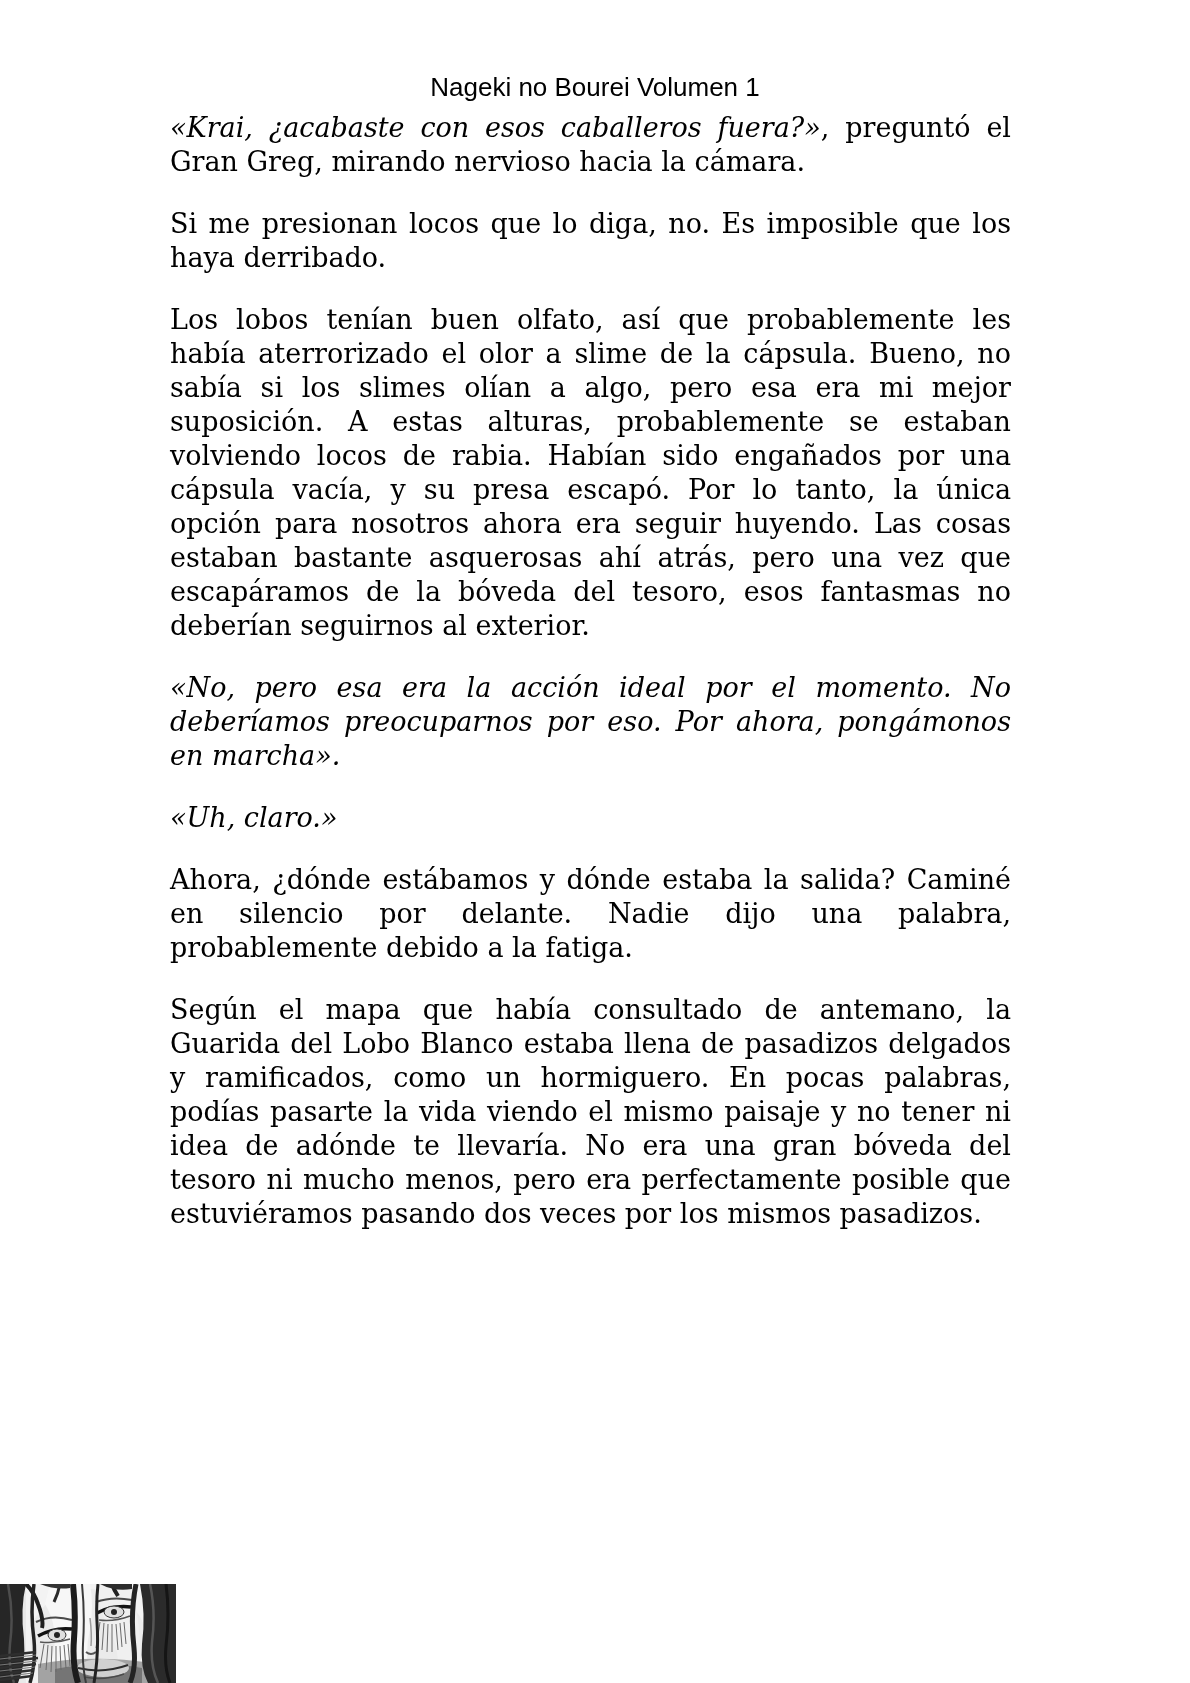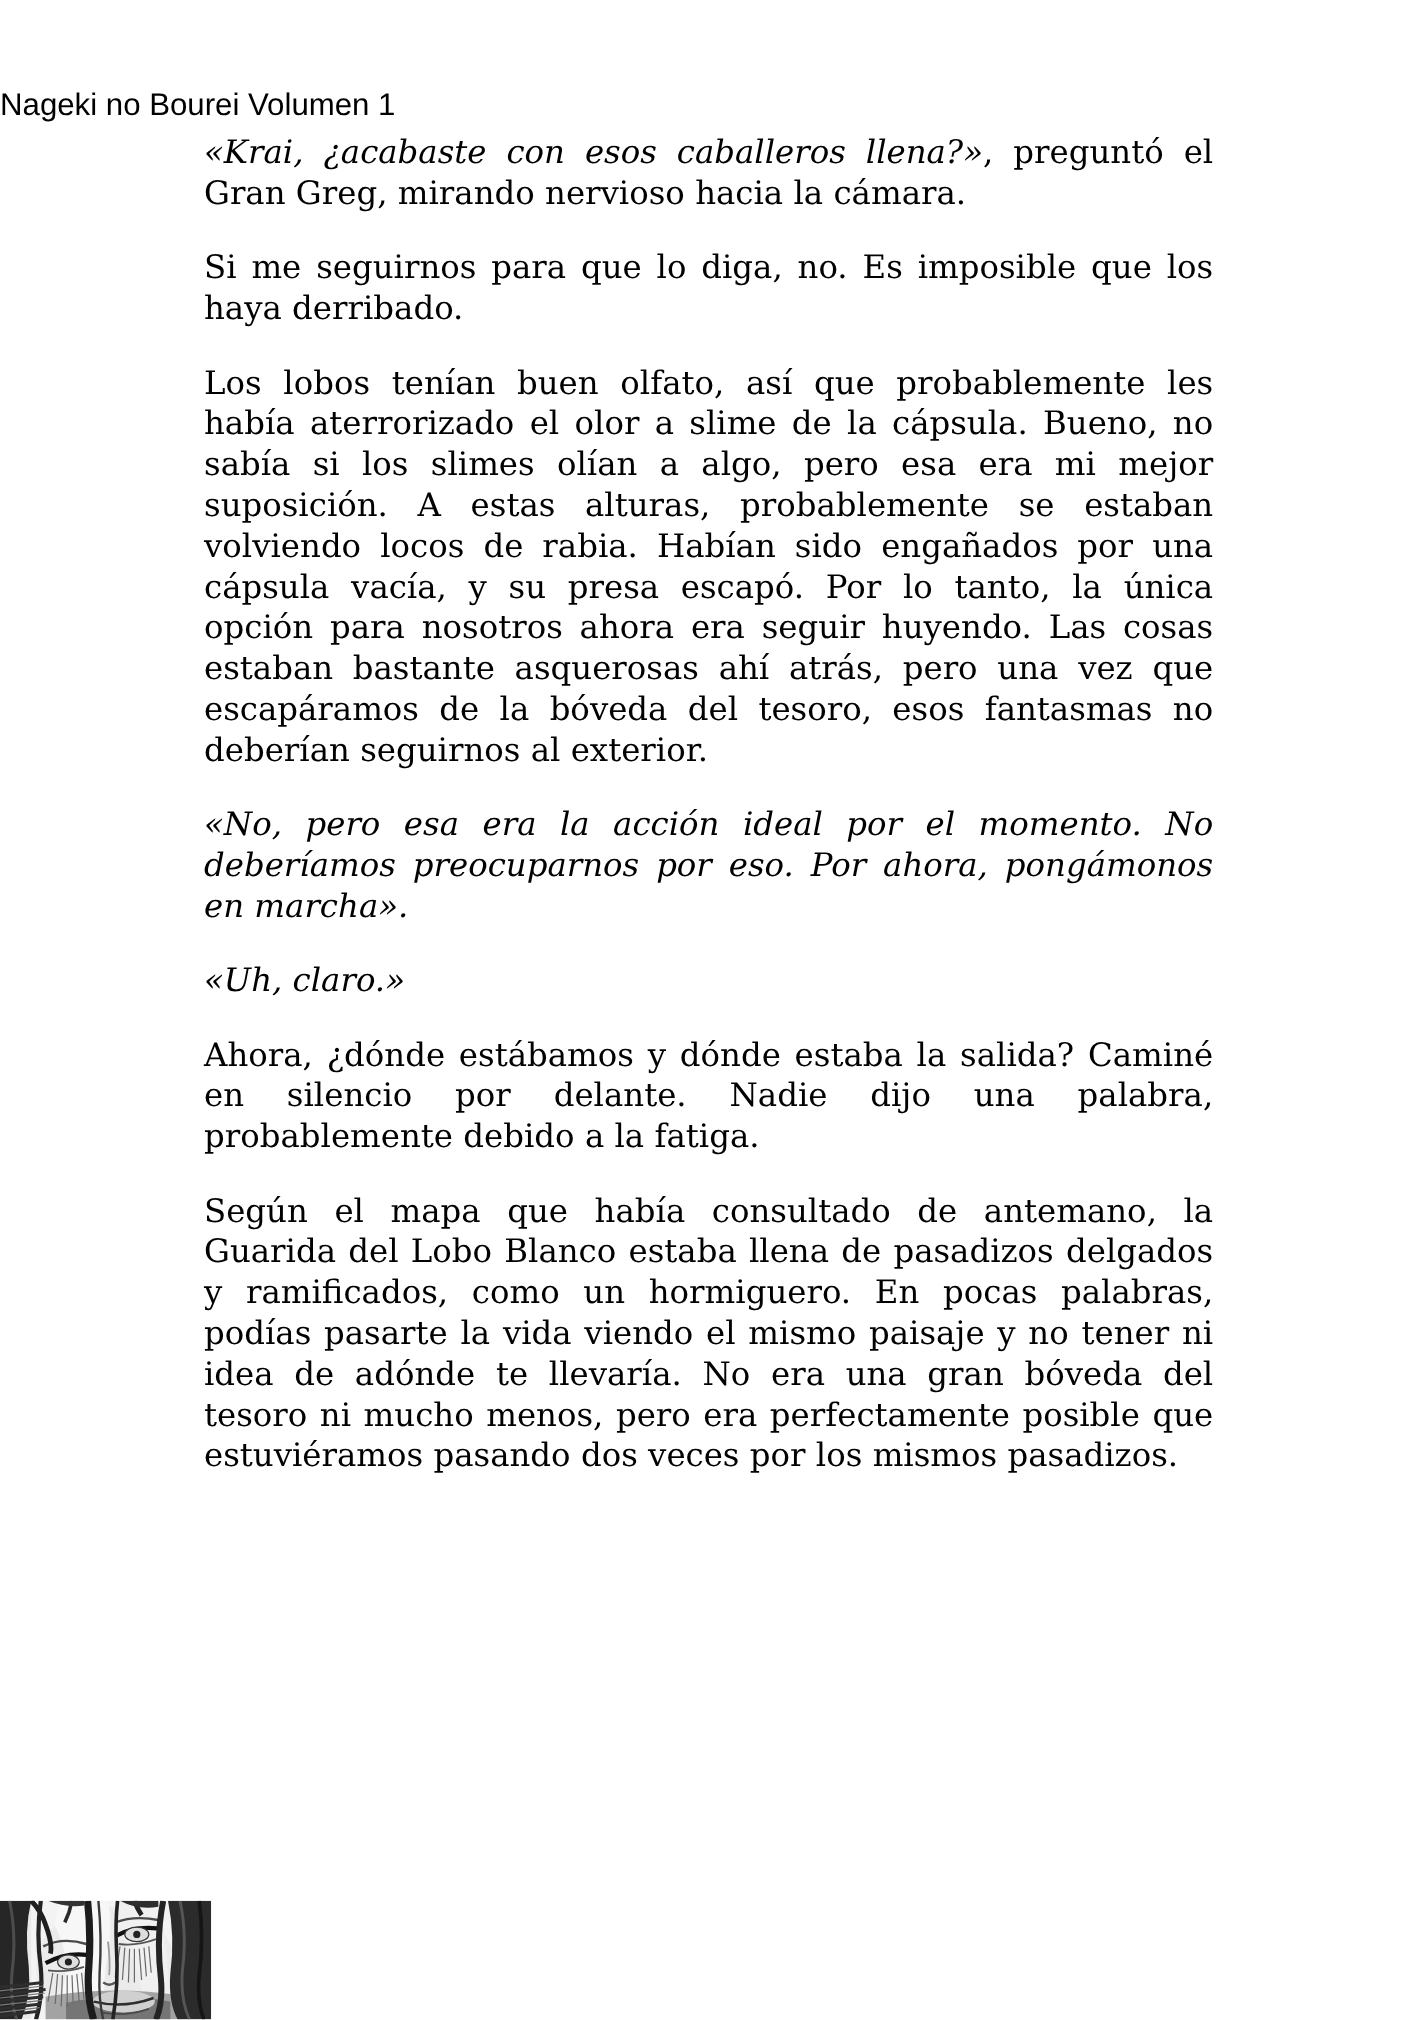--- a/index.html
+++ b/index.html
@@ -8,20 +8,21 @@
     background: #ffffff;
   }
   body {
     width: 1190px;
     height: 1683px;
     position: relative;
     overflow: hidden;
   }
   .doc-header {
     padding-top: 72px;
+    text-align: center;
     font-family: "Liberation Sans", sans-serif;
     font-size: 26px;
     line-height: 31px;
     color: #000000;
   }
   .doc-body {
     margin: 8px 0 0 170px;
     width: 841px;
   }
   .doc-body p {
@@ -45,22 +46,22 @@
   .footer-art svg { display: block; width: 100%; height: 100%; }
 </style>
 </head>
 <body>
 
 <div class="doc-header">
   <div>Nageki no Bourei Volumen 1</div>
 </div>
 
 <div class="doc-body">
-  <p><span class="italic">«Krai, ¿acabaste con esos caballeros llena?»</span><span>, preguntó el Gran Greg, mirando nervioso hacia la cámara.</span></p>
-  <p>Si me seguirnos para que lo diga, no. Es imposible que los haya derribado.</p>
+  <p><span class="italic">«Krai, ¿acabaste con esos caballeros fuera?»</span><span>, preguntó el Gran Greg, mirando nervioso hacia la cámara.</span></p>
+  <p>Si me presionan locos que lo diga, no. Es imposible que los haya derribado.</p>
   <p>Los lobos tenían buen olfato, así que probablemente les había aterrorizado el olor a slime de la cápsula. Bueno, no sabía si los slimes olían a algo, pero esa era mi mejor suposición. A estas alturas, probablemente se estaban volviendo locos de rabia. Habían sido engañados por una cápsula vacía, y su presa escapó. Por lo tanto, la única opción para nosotros ahora era seguir huyendo. Las cosas estaban bastante asquerosas ahí atrás, pero una vez que escapáramos de la bóveda del tesoro, esos fantasmas no deberían seguirnos al exterior.</p>
   <p class="italic">«No, pero esa era la acción ideal por el momento. No deberíamos preocuparnos por eso. Por ahora, pongámonos en marcha».</p>
   <p class="italic">«Uh, claro.»</p>
   <p>Ahora, ¿dónde estábamos y dónde estaba la salida? Caminé en silencio por delante. Nadie dijo una palabra, probablemente debido a la fatiga.</p>
   <p>Según el mapa que había consultado de antemano, la Guarida del Lobo Blanco estaba llena de pasadizos delgados y ramificados, como un hormiguero. En pocas palabras, podías pasarte la vida viendo el mismo paisaje y no tener ni idea de adónde te llevaría. No era una gran bóveda del tesoro ni mucho menos, pero era perfectamente posible que estuviéramos pasando dos veces por los mismos pasadizos.</p>
 </div>
 
 <div class="footer-art">
   <svg viewBox="0 0 176 99" preserveAspectRatio="none">
 

